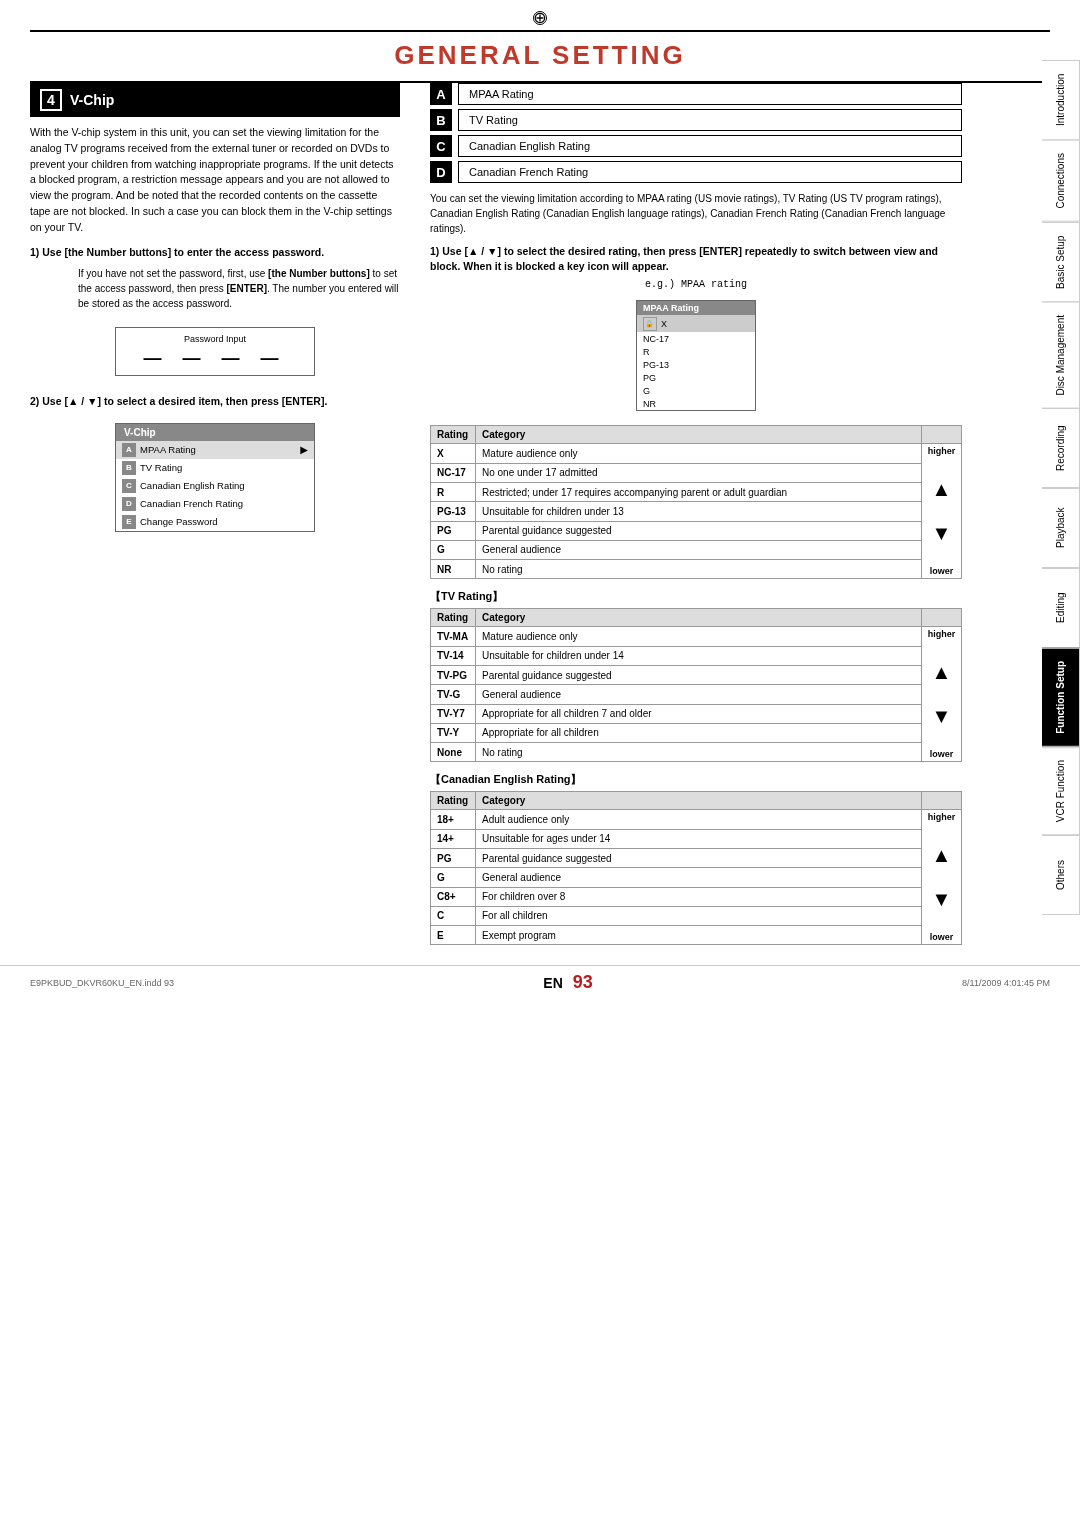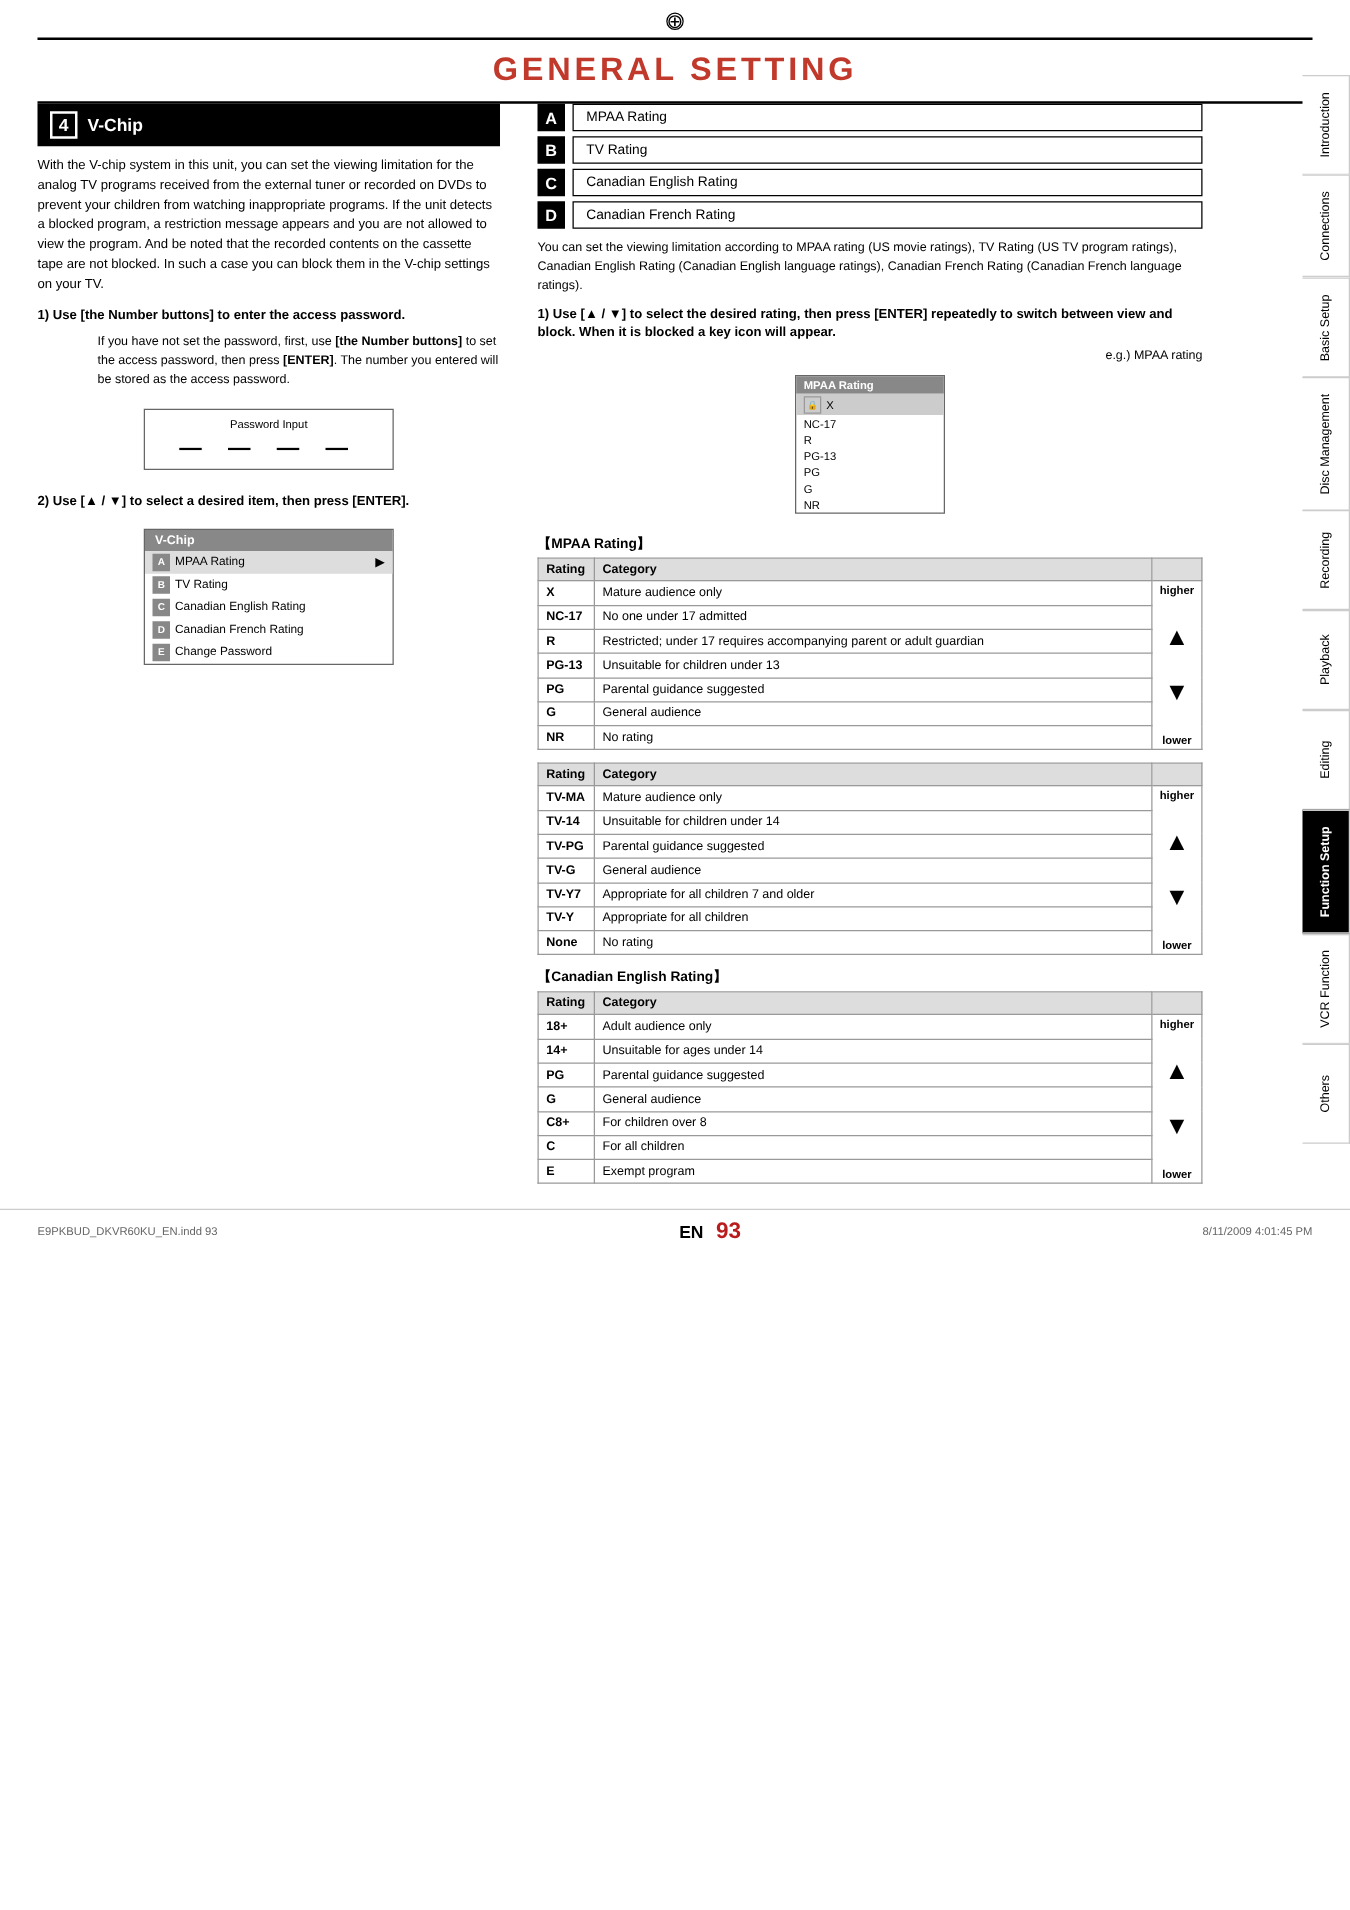--- a/index.html
+++ b/index.html
@@ -356,21 +356,22 @@
     .page-num {
       font-size: 18px;
       font-weight: bold;
       color: #b91c1c;
     }
 
     
     .eg-text {
       font-size: 10px;
       margin: 4px 0;
-      text-align: right;
+      text-align: center;
+      font-family: Liberation Mono, monospace;
     }
 
     
     .right-tables {
       margin-top: 4px;
     }
 
     .inline-reg {
       display: inline-flex;
       width: 14px;
@@ -527,21 +528,20 @@
               </div>
             <div class="mpaa-item">
                 <span>NR</span>
               </div>
           </div>
         </div>
 
         <div class="right-tables">
 
           <div>
-            <p class="rating-section-title">【MPAA Rating】</p>
             <table class="rating-table">
               <thead>
                 <tr>
                   <th>Rating</th>
                   <th>Category</th>
                   <th style="width:40px; background:#ddd; border:1px solid #999;"></th>
                 </tr>
               </thead>
               <tbody>
                 <tr>
@@ -578,20 +578,21 @@
                 </tr>
                 <tr>
                   <td class="rating-code">NR</td>
                   <td>No rating</td>
                 </tr>
               </tbody>
             </table>
           </div>
 
           <div>
+            <p class="rating-section-title">【TV Rating】</p>
             <table class="rating-table">
               <thead>
                 <tr>
                   <th>Rating</th>
                   <th>Category</th>
                   <th style="width:40px; background:#ddd; border:1px solid #999;"></th>
                 </tr>
               </thead>
               <tbody>
                 <tr>

